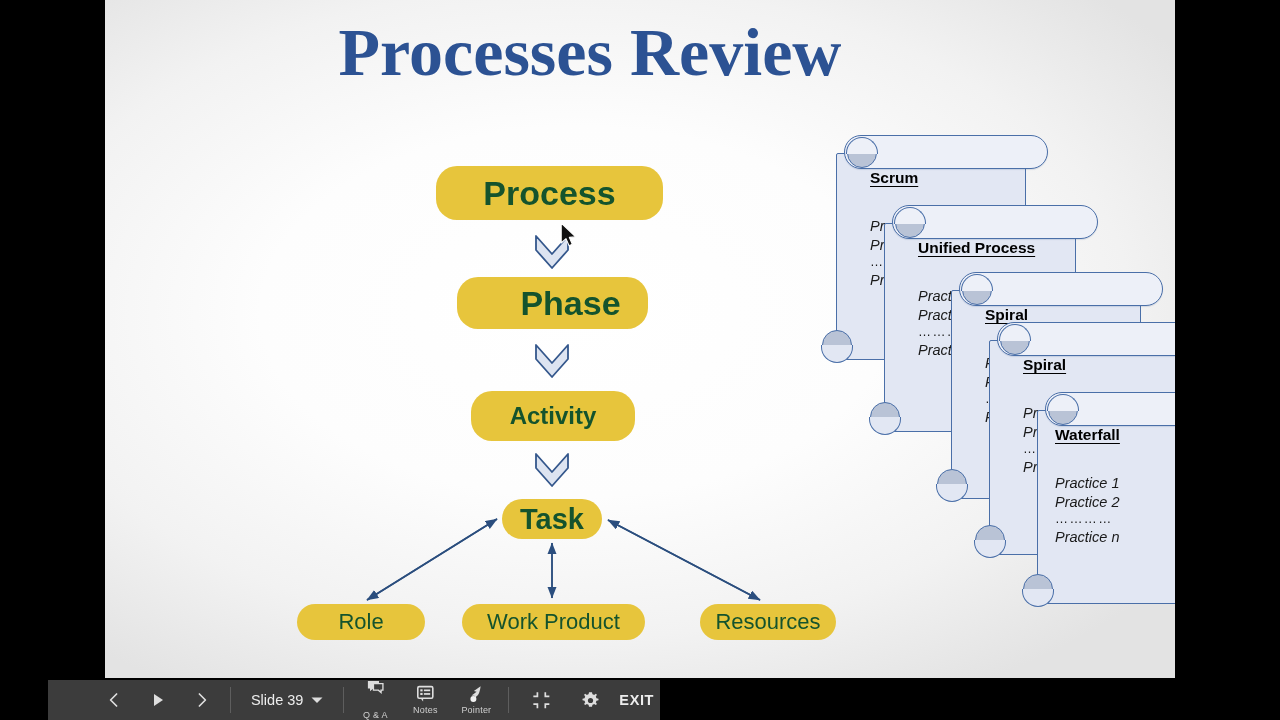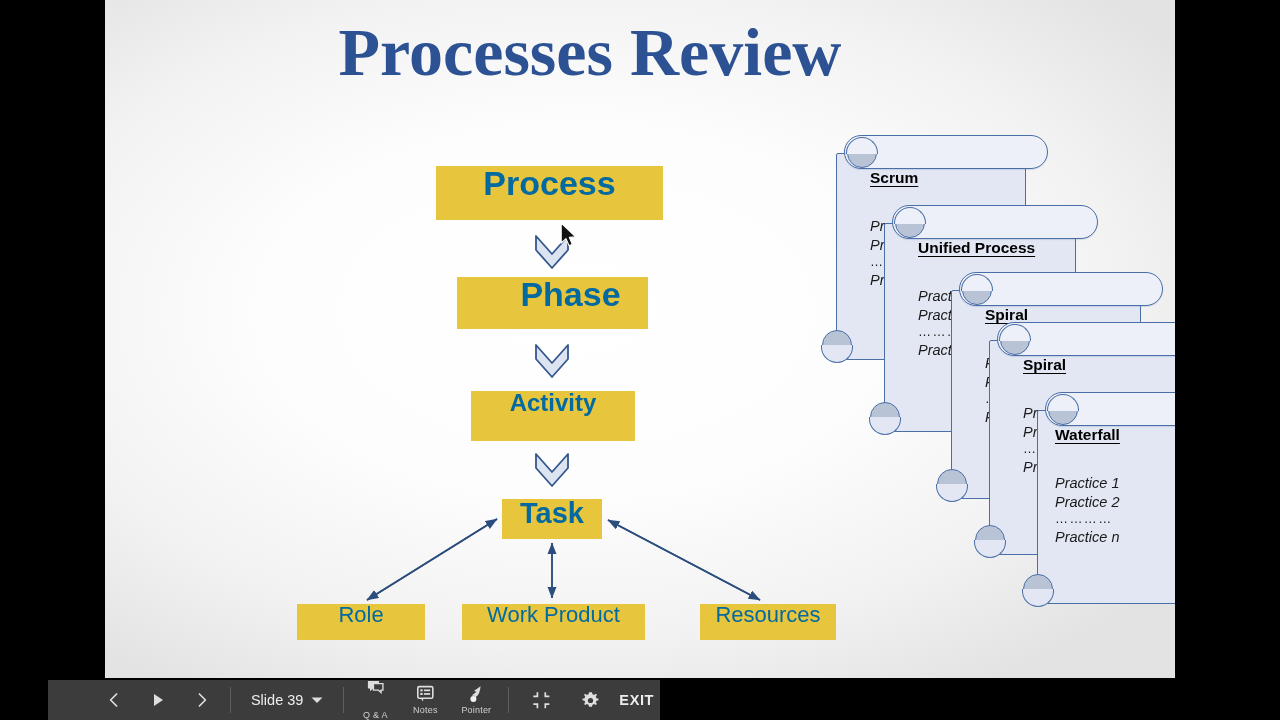--- a/index.html
+++ b/index.html
@@ -27,24 +27,25 @@
     font-family:"Liberation Serif", serif;
     font-weight:bold; font-size:68px; line-height:1.0;
     color:#2C5293; letter-spacing:0px;
     white-space:nowrap;
   }
 
   
   .goldbox{
     position:absolute;
     background:#E7C53C;
-    color:#0369a1;
-    display:flex; align-items:flex-start; justify-content:center;
+    color:#14532d;
+    display:flex; align-items:center; justify-content:center;
     text-align:center;
     line-height:1;
+    border-radius:21px;
   }
   .goldbox.bold{ font-weight:bold; }
 
   
   .chev{ position:absolute; }
   .chev svg{ display:block; }
 
   
   #connectors{ position:absolute; left:0; top:0; width:1070px; height:678px; pointer-events:none; }
 

